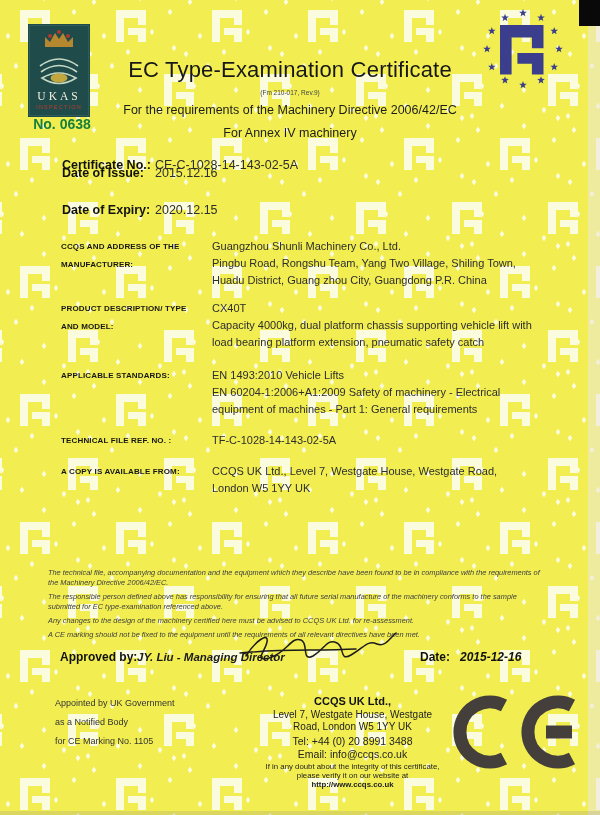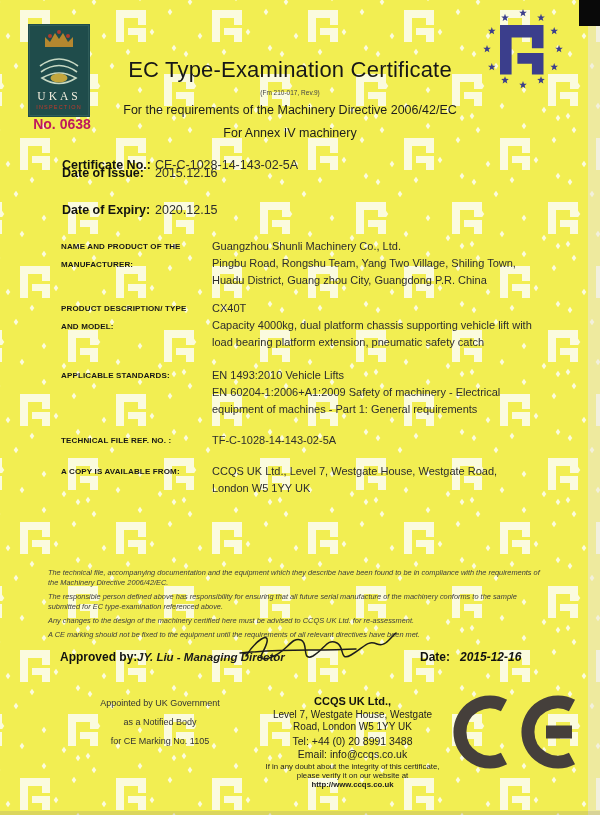--- a/index.html
+++ b/index.html
@@ -7,21 +7,21 @@
     position:relative;width:600px;height:815px;overflow:hidden;
     background:#f2ee52;
     font-family:"Liberation Sans", sans-serif;
     color:#222;
   }
   .abs{position:absolute;}
   .wm{position:absolute;left:0;top:0;z-index:0;}
   .content{position:absolute;left:0;top:0;width:600px;height:815px;z-index:1;}
   
   .ukas-box{left:28px;top:24px;}
-  .ukas-no{left:22px;top:116px;width:80px;text-align:center;font-weight:bold;font-size:14px;color:#be185d;}
+  .ukas-no{left:22px;top:116px;width:80px;text-align:center;font-weight:bold;font-size:14px;color:#15803d;}
   .title-block{left:70px;top:57px;width:440px;text-align:center;}
   .doc-title{font-size:22px;color:#171717;letter-spacing:0.2px;white-space:nowrap;}
   .form-ref{margin-top:6px;font-size:6.5px;color:#444;}
   .subtitle1{margin-top:7px;font-size:12.5px;color:#1c1c1c;}
   .subtitle2{margin-top:9px;font-size:12.5px;color:#1c1c1c;}
   .eu-logo{left:468px;top:6px;}
   .corner-mark{right:0;top:0;width:21px;height:26px;background:#090909;}
   .edge-band{right:0;top:0;width:12px;height:815px;background:rgba(235,232,221,0.55);}
   .bottom-band{left:0;bottom:0;width:100%;height:4px;background:rgba(150,145,128,0.25);}
   
@@ -36,21 +36,21 @@
   
   .legal{left:48px;top:568px;width:515px;color:#3d3d3d;font-style:italic;font-size:7.4px;line-height:10px;}
   .legal p{margin:0 16px 4px 0;}
   
   .approve-label{left:60px;top:650px;font-weight:bold;font-size:12px;color:#111;}
   .approve-name{left:137px;top:651px;font-weight:bold;font-style:italic;font-size:11.5px;color:#1b1b1b;white-space:nowrap;}
   .signature{left:238px;top:620px;}
   .date-label{left:420px;top:650px;font-weight:bold;font-size:12px;color:#111;}
   .date-value{left:460px;top:650px;font-weight:bold;font-size:12px;color:#111;font-style:italic;}
   
-  .nb-col{left:55px;top:698px;width:210px;text-align:center;font-size:9px;color:#333;}
+  .nb-col{left:55px;top:698px;width:210px;text-align:left;font-size:9px;color:#333;}
   .nb-col div{margin-bottom:9px;}
   .company-col{left:235px;top:695px;width:235px;text-align:center;color:#222;}
   .co-name{font-weight:bold;font-size:11px;color:#111;}
   .co-addr{font-size:10px;line-height:11.5px;margin-top:2px;}
   .co-tel{font-size:10.5px;margin-top:3px;}
   .co-email{font-size:10.5px;margin-top:1px;}
   .co-note{font-size:7.8px;margin-top:2px;line-height:9px;}
   .co-url{font-size:7.8px;font-weight:bold;}
   .ce-logo{left:448px;top:690px;}
 </style>
@@ -149,21 +149,21 @@
       <span class="cert-label">Date of Issue:</span>
       <span class="cert-value">2015.12.16</span>
     </div>
     <div class="abs cert-row" style="top:203px">
       <span class="cert-label">Date of Expiry:</span>
       <span class="cert-value">2020.12.15</span>
     </div>
 
     <div class="abs section" style="top:238px">
       <div class="sec-label">
-        <div>NAME AND PRODUCT OF THE</div>
+        <div>CCQS AND ADDRESS OF THE</div>
         <div>MANUFACTURER:</div>
       </div>
       <div class="sec-values">
         <div>Guangzhou Shunli Machinery Co., Ltd.</div>
         <div>Pingbu Road, Rongshu Team, Yang Two Village, Shiling Town,</div>
         <div>Huadu District, Guang zhou City, Guangdong P.R. China</div>
       </div>
     </div>
 
     <div class="abs section" style="top:300px">

